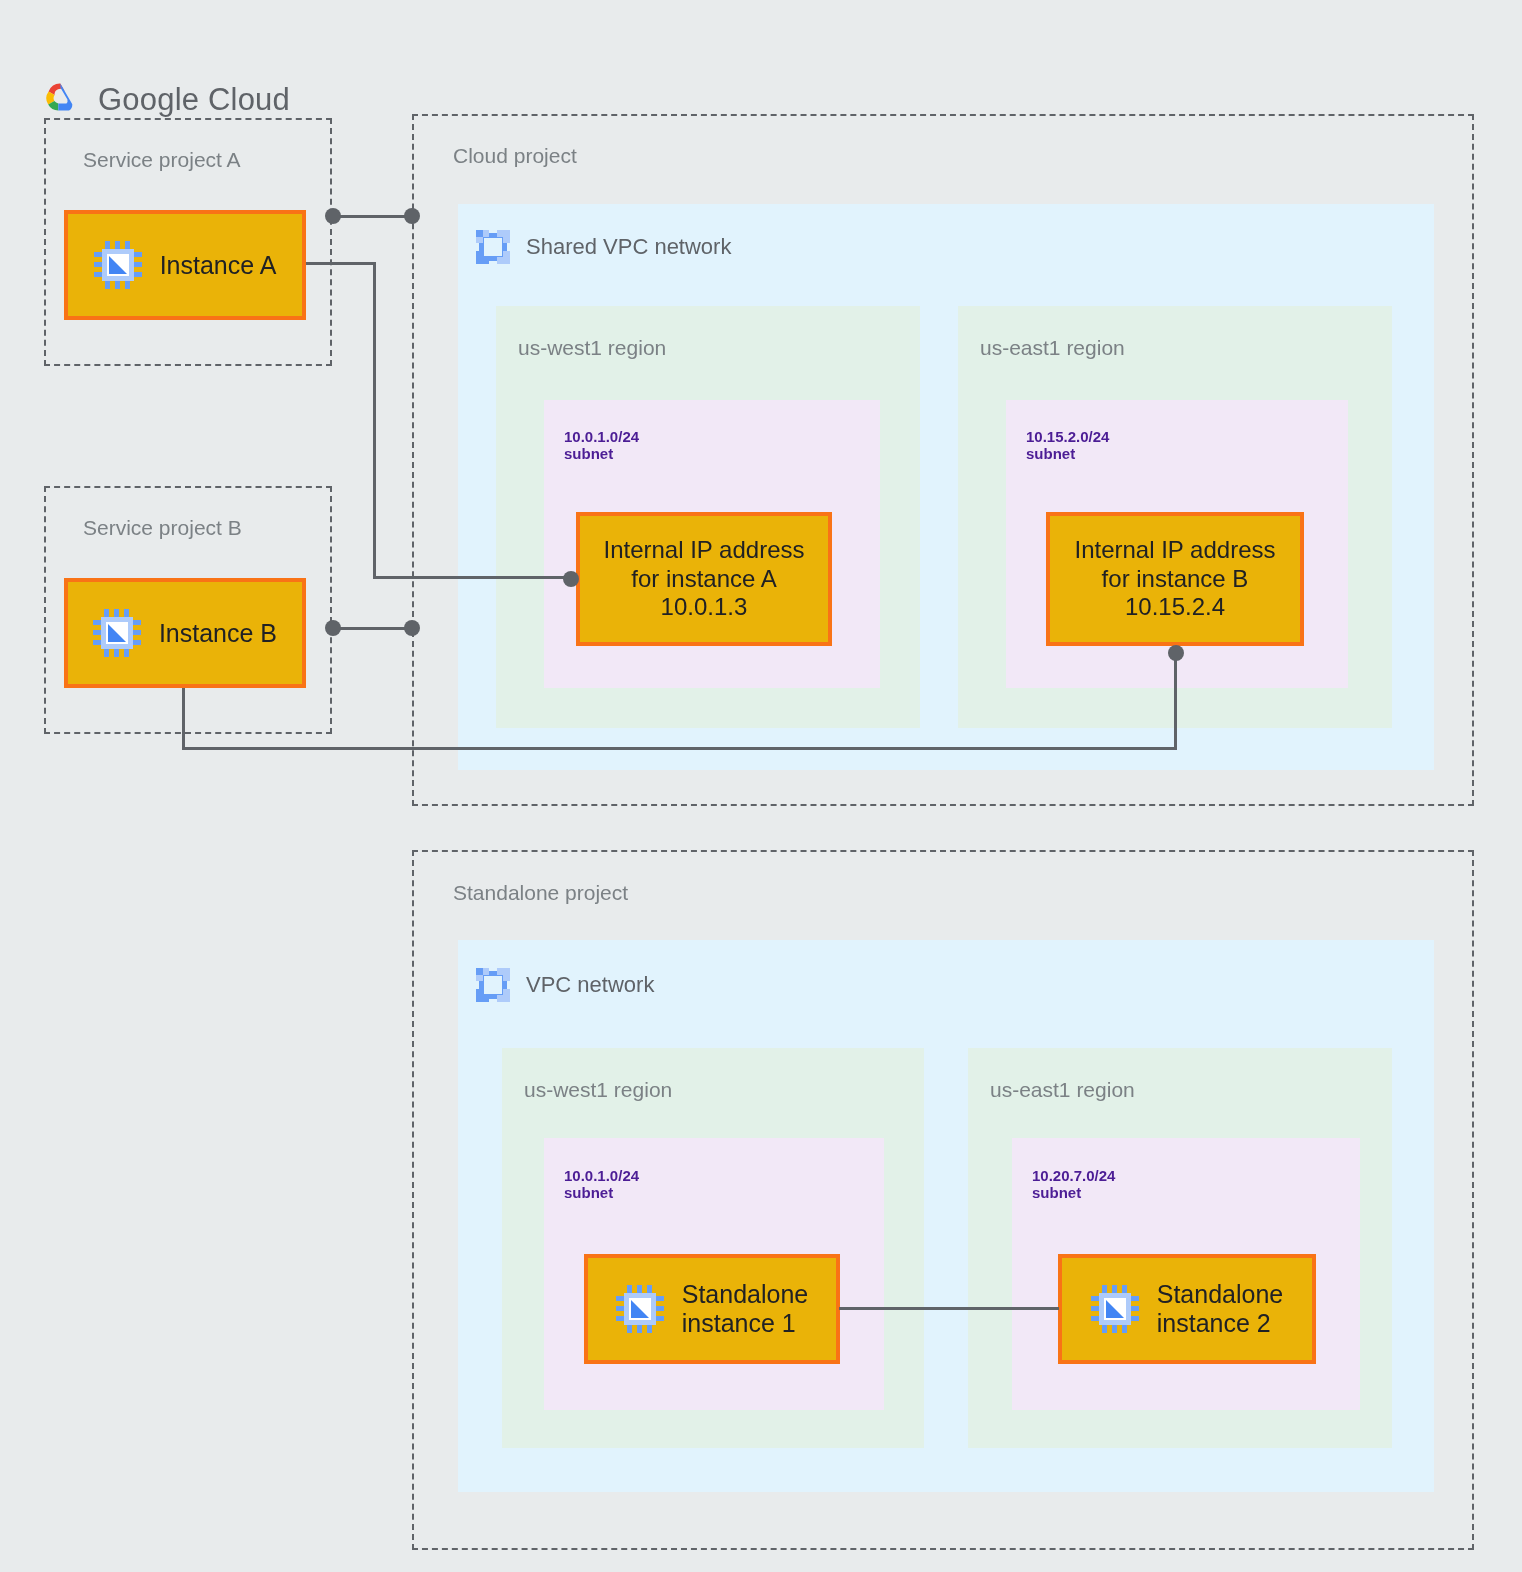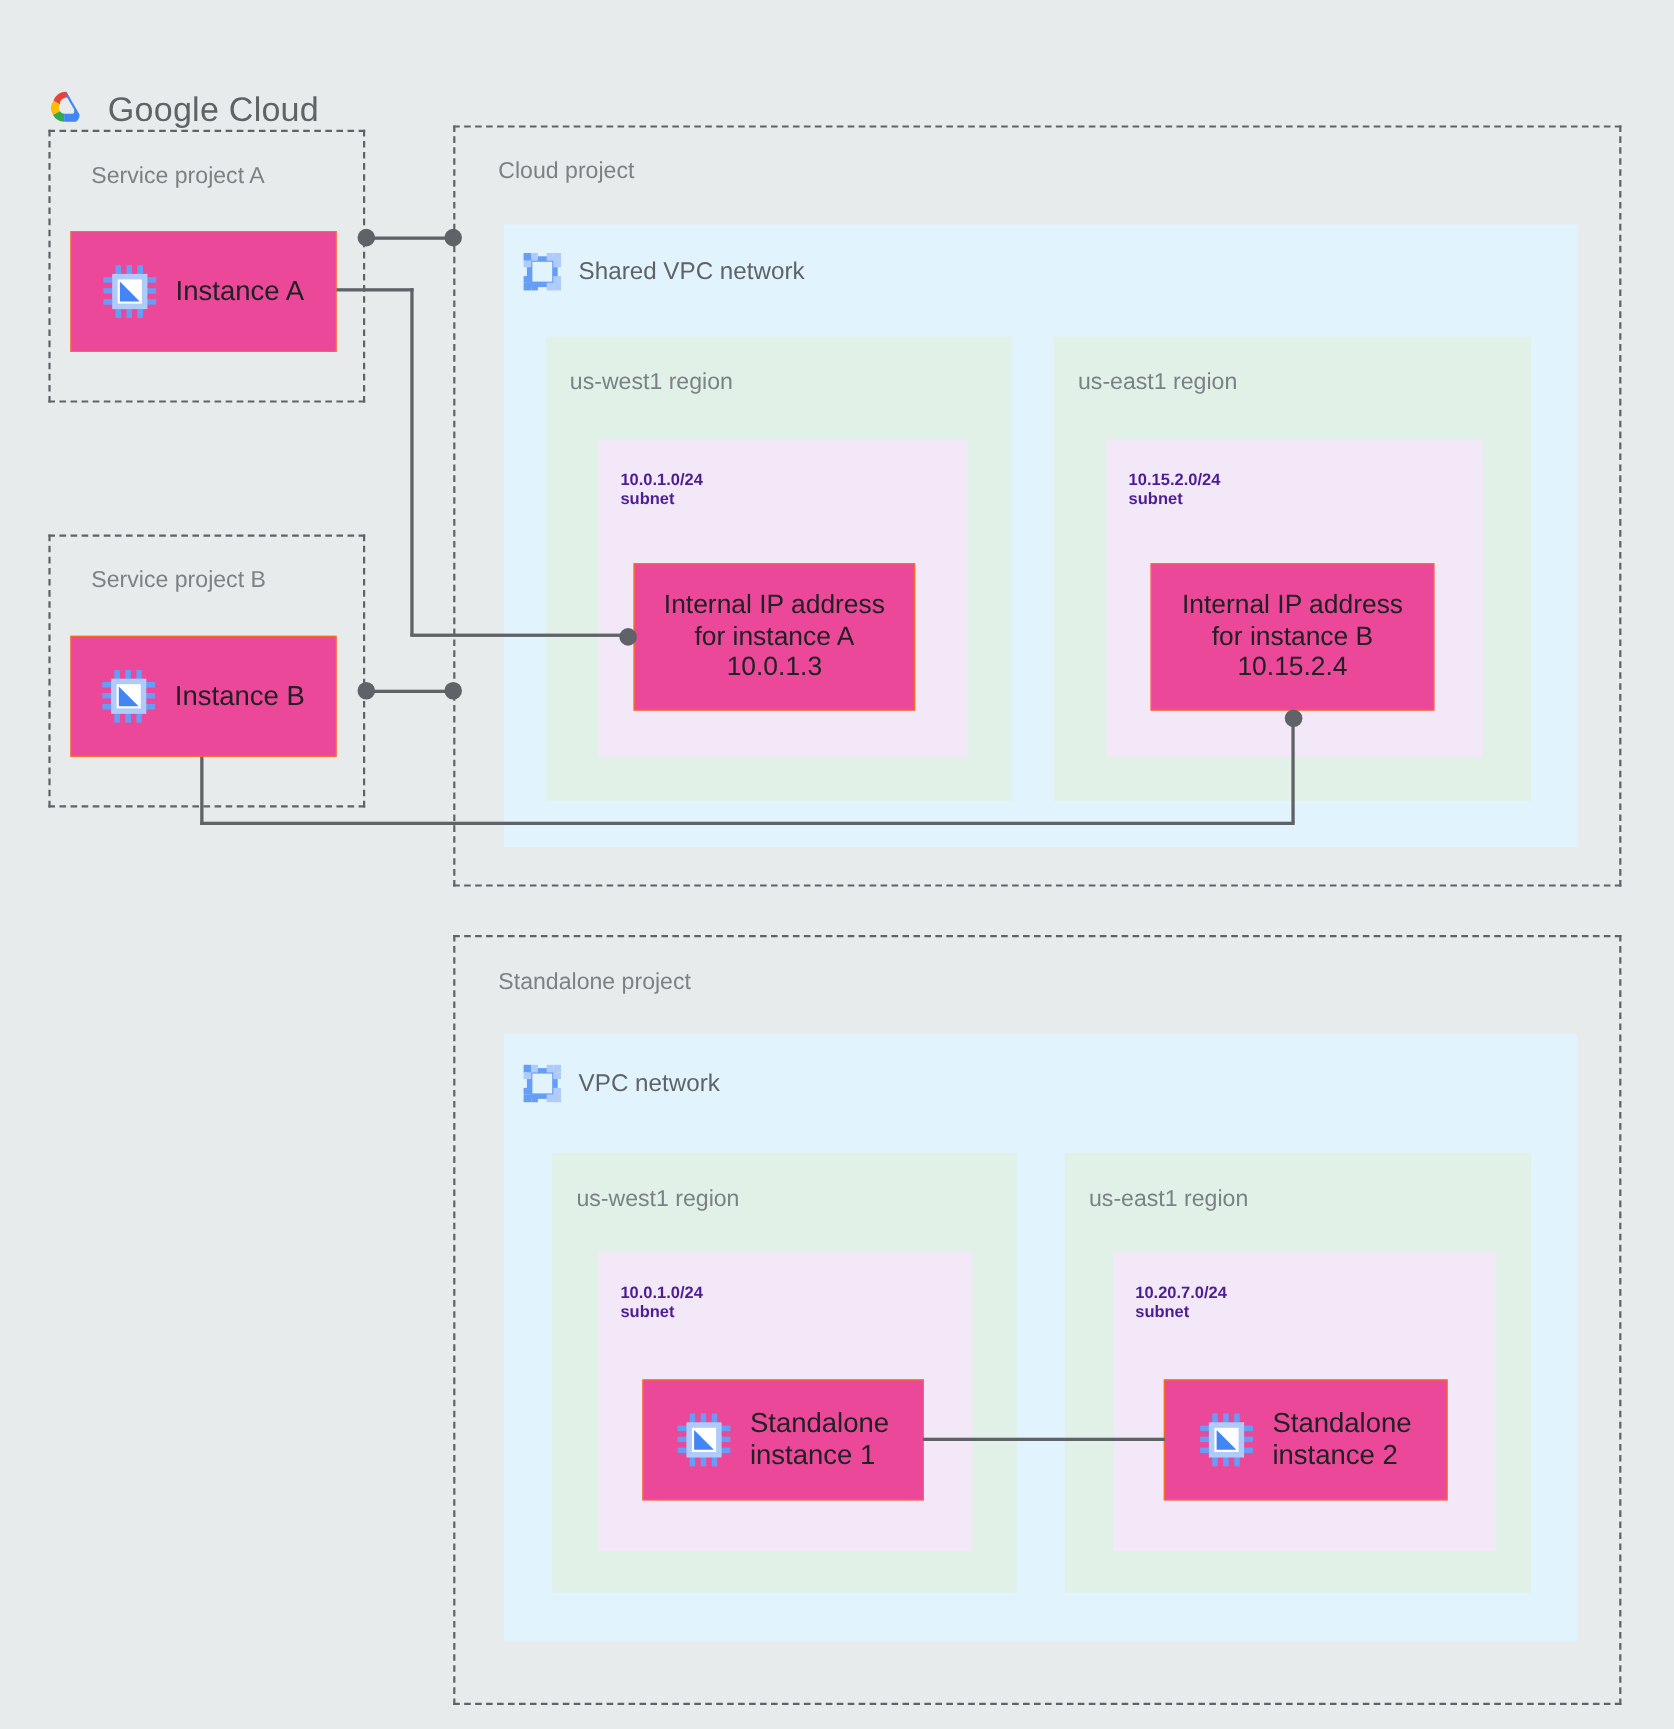--- a/index.html
+++ b/index.html
@@ -66,22 +66,22 @@
     background:#f2e8f7;
     box-sizing:border-box;
   }
   .subnet-label{
     position:absolute;
     font-size:15px;color:#4c1d95;line-height:1.12;white-space:pre-line;font-weight:bold;
   }
 
   
   .card{
-    background:#ec4899;
-    border:1px solid #f97316;
+    background:#eab308;
+    border:4px solid #f97316;
     box-sizing:border-box;
     display:flex;align-items:center;justify-content:center;
     text-align:center;
   }
   .ip-card-text{font-size:24px;color:#202124;line-height:1.2;white-space:pre-line;}
   .inst-card{display:flex;align-items:center;justify-content:center;gap:18px;}
   .inst-label{font-size:25px;color:#202124;line-height:1.16;white-space:pre-line;text-align:left;}
 
   
   .chip{position:relative;flex:0 0 auto;}

